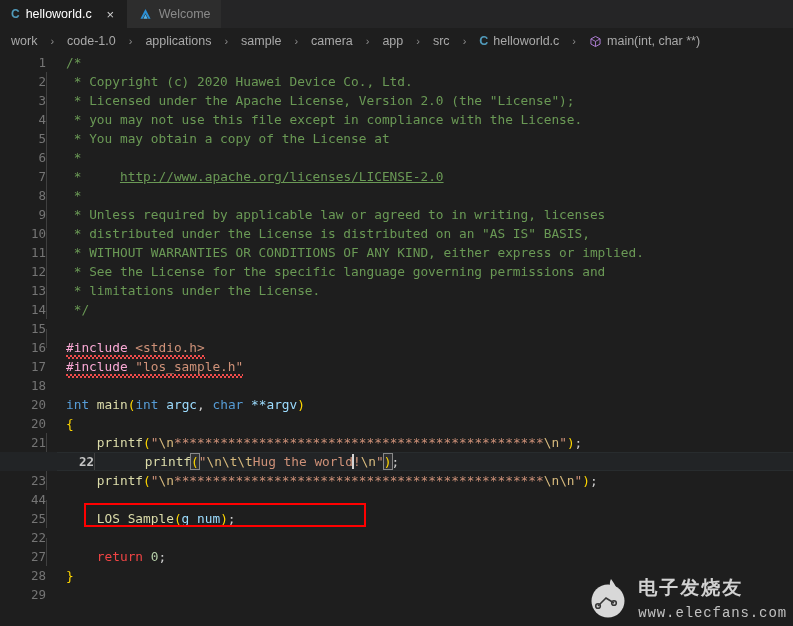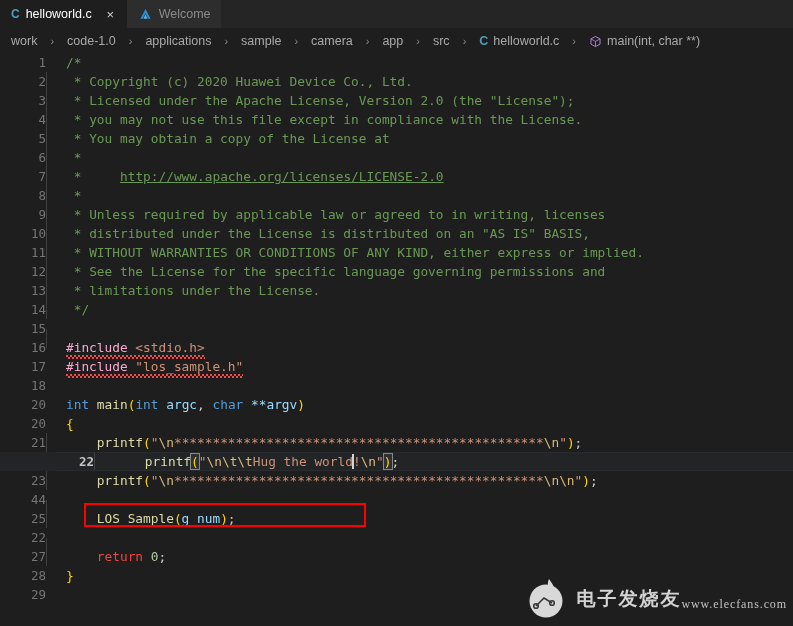--- a/index.html
+++ b/index.html
@@ -203,33 +203,33 @@
   #watermark {
     position:absolute;
     right:6px;
     bottom:4px;
     display:flex;
     align-items:center;
     gap:7px;
     opacity:0.92;
     pointer-events:none;
   }
-  #wm-text { display:flex; flex-direction:row; line-height:1; }
+  #wm-text { display:flex; flex-direction:column; line-height:1; }
   #wm-cn {
     font-size:19px;
     font-weight:bold;
     color:#e2e2e2;
     letter-spacing:2px;
     font-family:"DejaVu Sans", sans-serif;
   }
   #wm-url {
-    font-size:12px;
+    font-size:14px;
     color:#cfcfcf;
     letter-spacing:0.9px;
-    font-family:Liberation Serif, serif;
+    font-family:Liberation Mono, monospace;
     margin-top:9px;
   }
 </style>
 </head>
 <body>
 
 <div id="tabbar">
 
   <div class="tab active">
 

